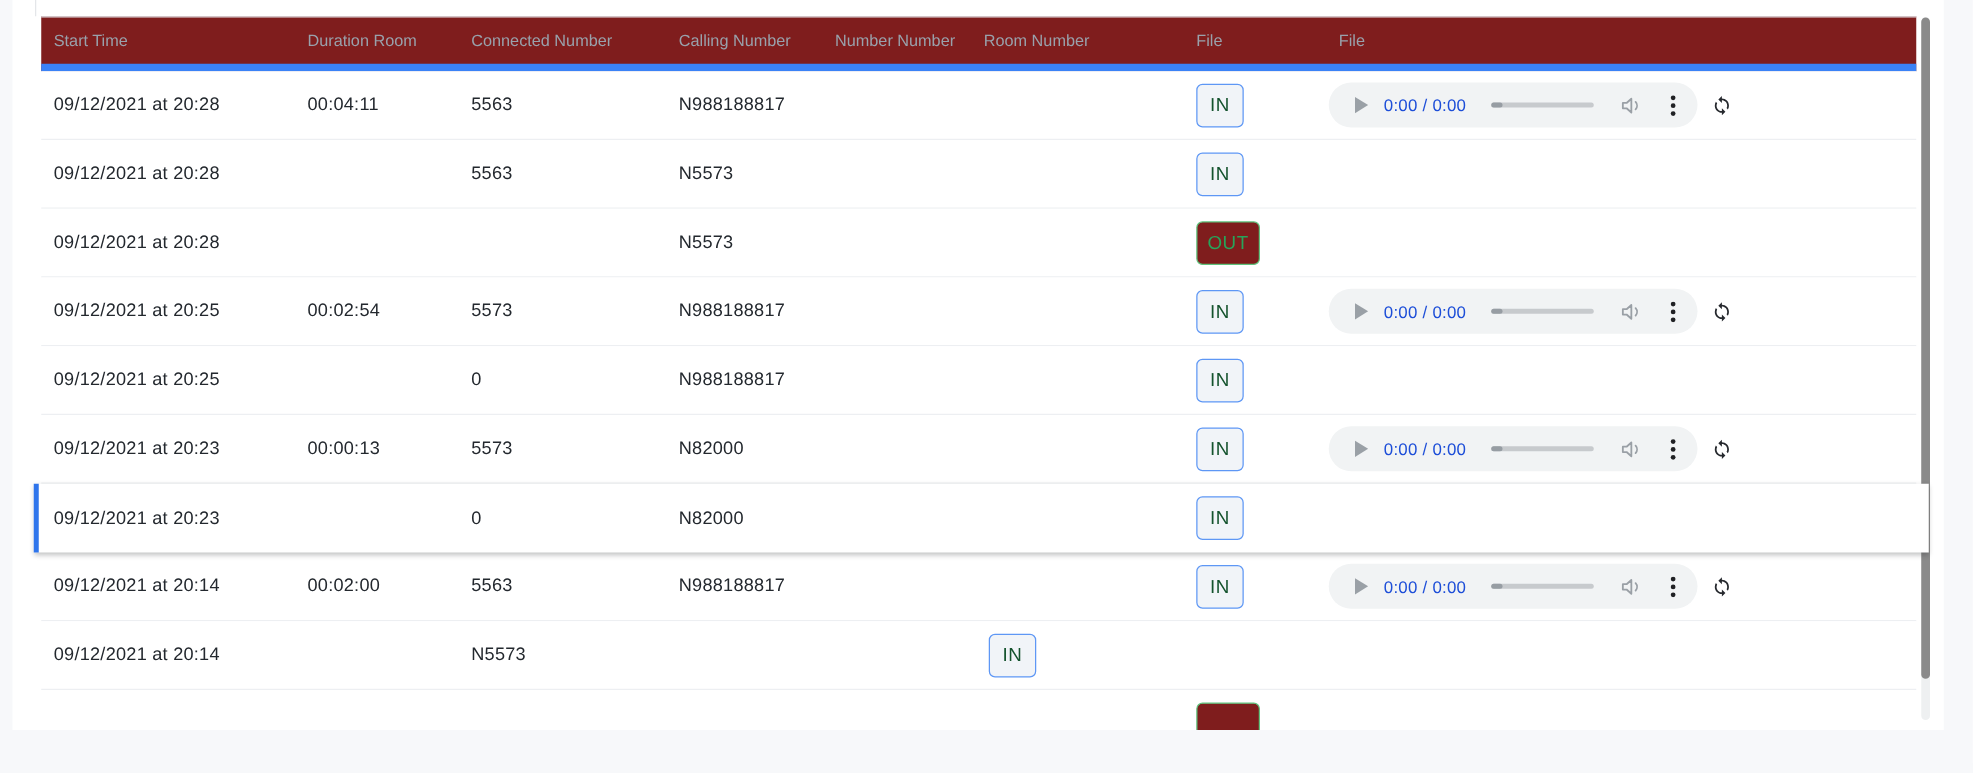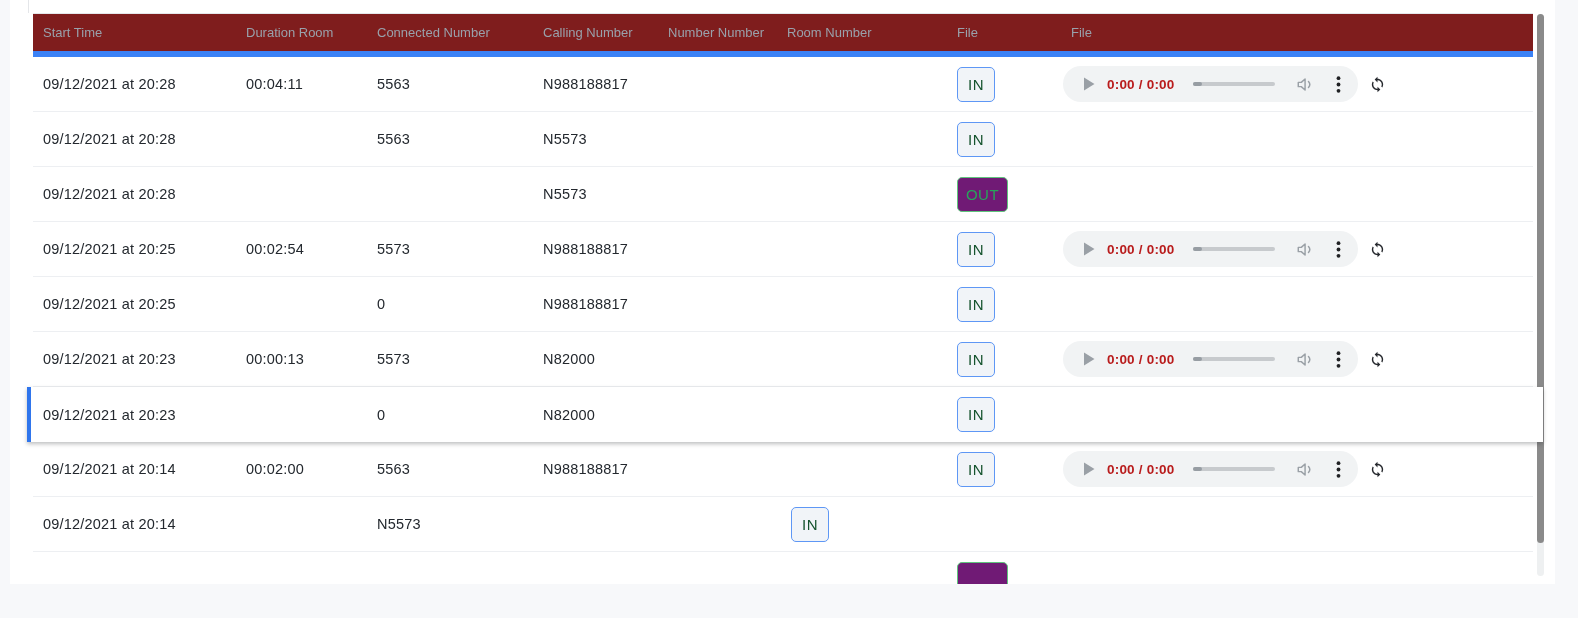--- a/index.html
+++ b/index.html
@@ -93,41 +93,40 @@
   }
   .badge--in {
     min-width: 38px;
     border: 1.5px solid #5e97f5;
     background: #f1f4f8;
     color: #14532d;
   }
   .badge--out {
     min-width: 51px;
     border: 1.5px solid #5fc37d;
-    background: #701a75;
+    background: #7f1d1d;
     color: #27a45a;
   }
 
   .player {
     display: flex;
     align-items: center;
     width: 295px;
     height: 36px;
     border-radius: 18px;
     background: #f1f3f4;
     flex: none;
   }
   .play { display: flex; margin-left: 20px; flex: none; }
   .ptime {
     margin-left: 12px;
     width: 68px;
     font-size: 13.5px;
-    color: #b91c1c;
+    color: #1d4ed8;
     flex: none;
-    font-weight: bold;
   }
   .slider {
     position: relative;
     margin-left: 18px;
     width: 82px; height: 4px;
     border-radius: 2px;
     background: #c7cacd;
     flex: none;
   }
   .slider-thumb {

